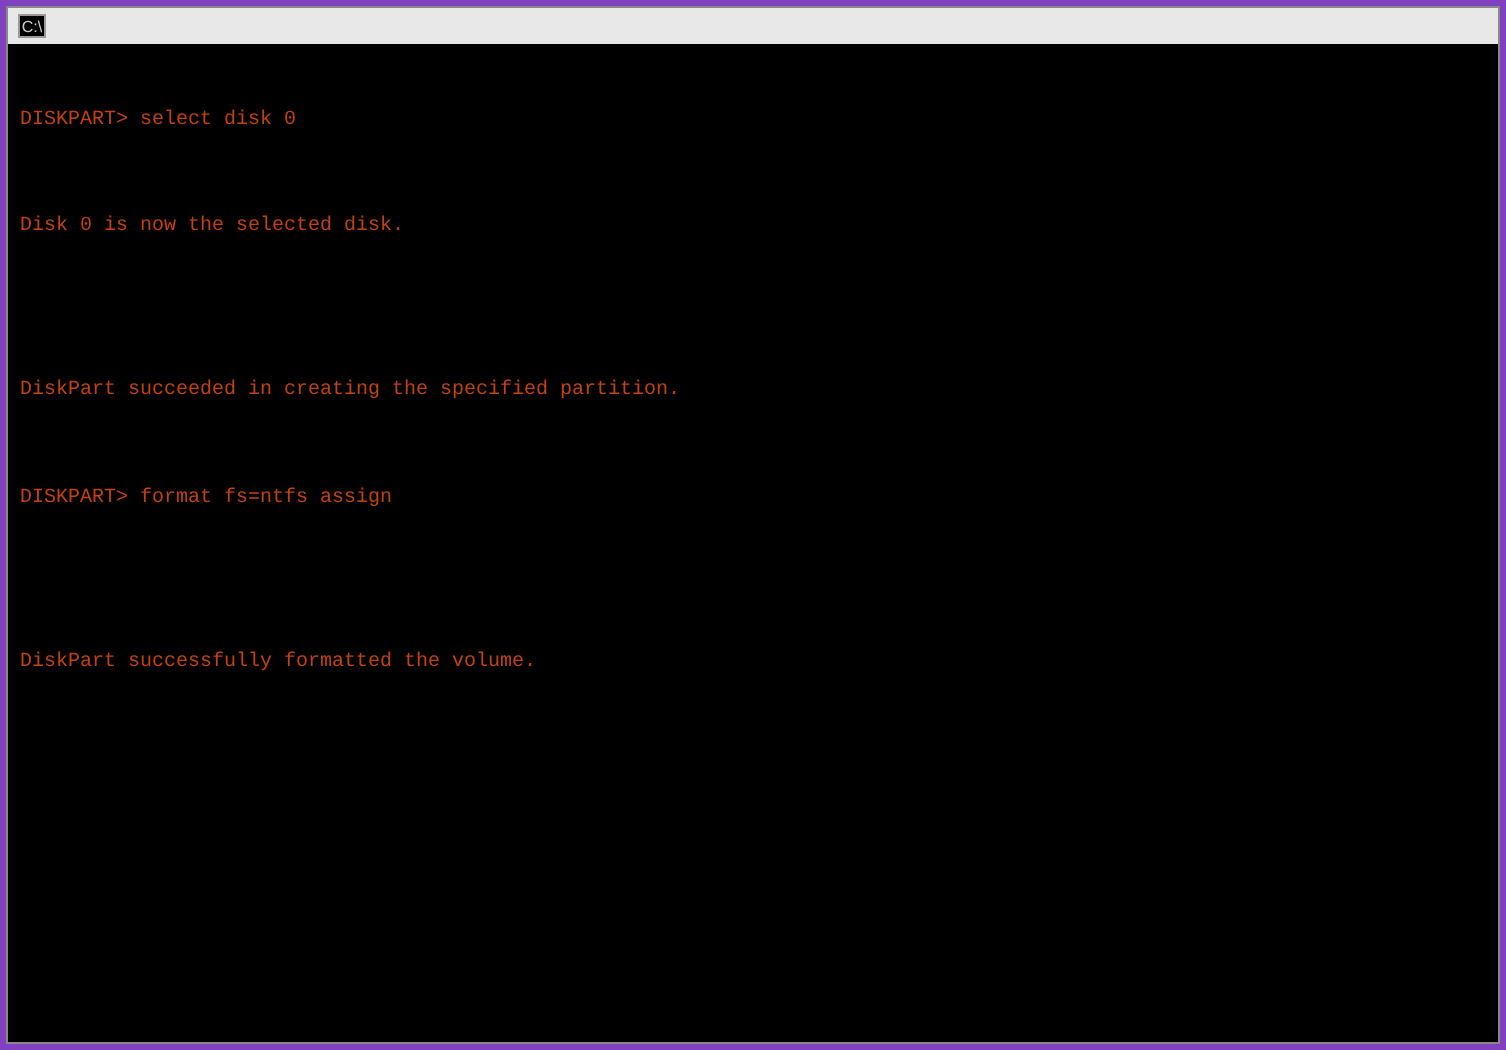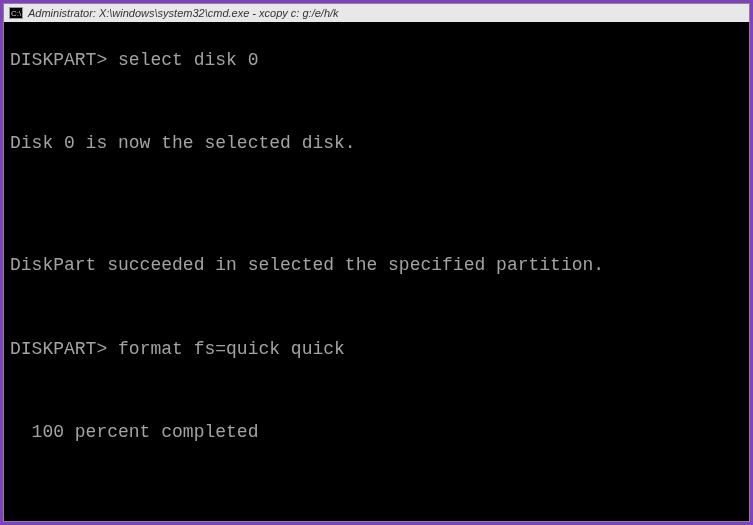--- a/index.html
+++ b/index.html
@@ -40,54 +40,53 @@
       display: flex;
       align-items: center;
       justify-content: center;
       font-style: normal;
       font-size: 8px;
       color: #ccc;
     }
     .terminal {
       flex: 1;
       background: #000;
-      color: #a3a3a3;
-      padding: 4px 6px;
-      font-size: 18px;
+      color: #c2410c;
+      padding: 20px 6px;
+      font-size: 10px;
       line-height: 1.25;
       overflow: hidden;
       white-space: pre;
     }
     .line {
       margin-bottom: 0;
     }
     .blank {
       height: 16px;
     }
   </style>
 </head>
 <body>
 
 <div class="window">
   <div class="titlebar">
     <span class="icon">C:\</span>
-    <span>Administrator: X:\windows\system32\cmd.exe - xcopy  c: g:/e/h/k</span>
   </div>
   <div class="terminal">
 <div class="line"><span>DISKPART&gt;</span> <span>select disk 0</span></div>
 <div class="blank"></div>
 <div class="line">Disk 0 is now the selected disk.</div>
 <div class="blank"></div>
 <div class="blank"></div>
-<div class="line">DiskPart succeeded in selected the specified partition.</div>
+<div class="line">DiskPart succeeded in creating the specified partition.</div>
 <div class="blank"></div>
-<div class="line"><span>DISKPART&gt;</span> <span>format fs=quick quick</span></div>
+<div class="line"><span>DISKPART&gt;</span> <span>format fs=ntfs assign</span></div>
 <div class="blank"></div>
-<div class="line">  100 percent completed</div>
 <div class="blank"></div>
+<div class="line">DiskPart successfully formatted the volume.</div>
 <div class="blank"></div>
 
 
 
 
 
 
 
 
 

